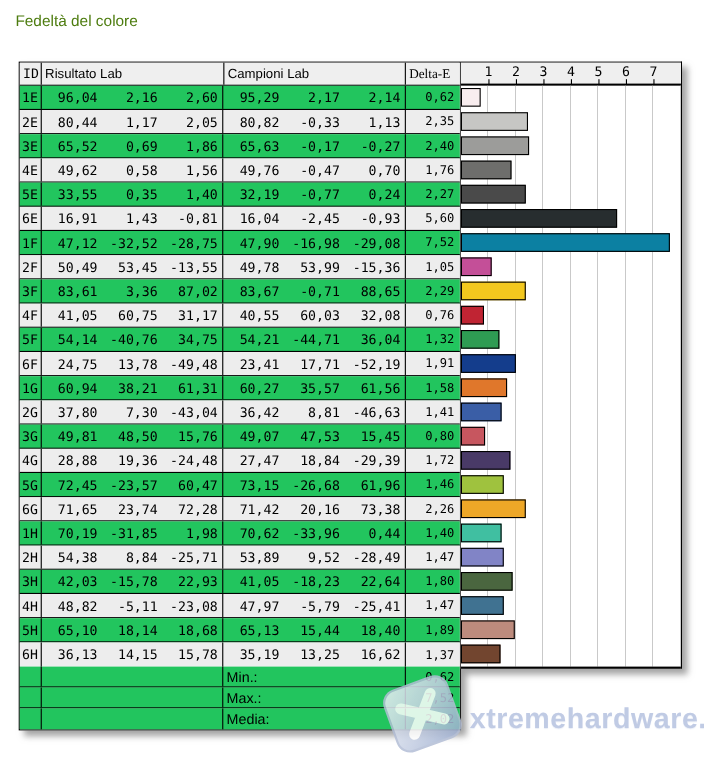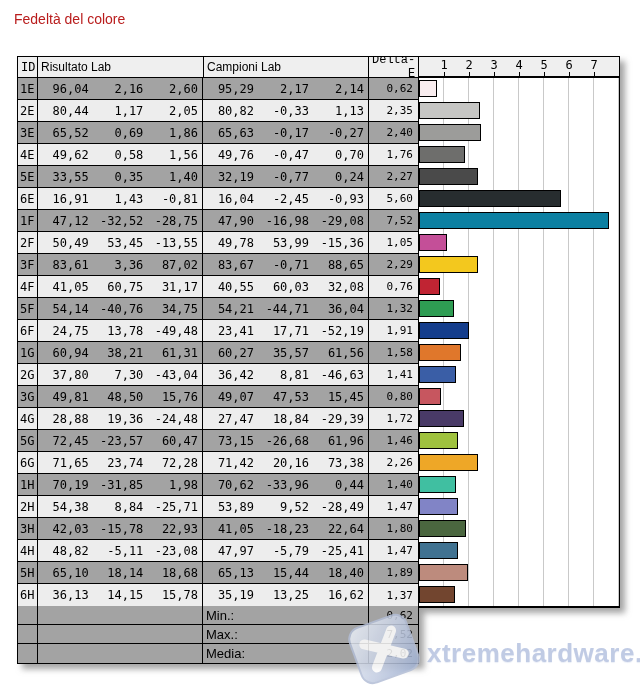--- a/index.html
+++ b/index.html
@@ -1,26 +1,26 @@
 <!DOCTYPE html>
 <html><head>
 <meta charset="utf-8">
 <style>
   html,body{margin:0;padding:0;background:#fff;}
   body{width:640px;height:690px;position:relative;overflow:hidden;
        font-family:"Liberation Sans",sans-serif;}
-  .title{position:absolute;left:14px;top:11px;font-size:14px;color:#b91c1c;}
+  .title{position:absolute;left:14px;top:11px;font-size:14px;color:#4d7c0f;}
 
   .block{position:absolute;left:17px;top:56px;display:flex;align-items:flex-start;
          filter:drop-shadow(5px 5px 3px rgba(90,90,90,0.55));}
 
   
   .ltable{border:1px solid #000;background:#fff;width:402px;box-sizing:border-box;}
   .trow{display:flex;height:22px;box-sizing:border-box;border-bottom:1px solid #000;
-        align-items:center;background:#a3a3a3;}
+        align-items:center;background:#22c55e;}
   .trow.striped{background:#ededed;}
   .trow.header{height:21px;background:#efefef;font-size:12px;}
   .trow.summary{height:19px;}
   .trow:last-child{border-bottom:none;}
   .cell{box-sizing:border-box;height:100%;display:flex;align-items:center;overflow:hidden;}
   .c-id{width:20px;border-right:1px solid #000;padding-left:2px;
         font-family:"DejaVu Sans Mono",monospace;font-size:12px;}
   .c-camp,.c-ris{width:165px;border-right:1px solid #000;}
   .c-ris{width:166px;}
   .c-delta{width:49px;justify-content:flex-end;padding-right:5px;
@@ -54,21 +54,21 @@
 
 <div class="title">Fedeltà del colore</div>
 
 <div class="block">
 
   <div class="ltable">
     <div class="trow header">
       <div class="cell c-id hlabel">ID</div>
       <div class="cell c-ris hlabel">Risultato Lab</div>
       <div class="cell c-camp hlabel">Campioni Lab</div>
-      <div class="cell c-delta hlabel" style="font-family:Liberation Mono, monospace;justify-content:flex-start;padding-left:3px;">Delta-E</div>
+      <div class="cell c-delta hlabel" style="font-family:Liberation Serif, serif;justify-content:flex-start;padding-left:3px;">Delta-E</div>
     </div>
 
     <div id="data-rows">
         <div class="trow">
           <div class="cell c-id">1E</div>
           <div class="cell c-camp">
             <div class="num3">
               <span>96,04</span>
               <span>2,16</span>
               <span>2,60</span>

